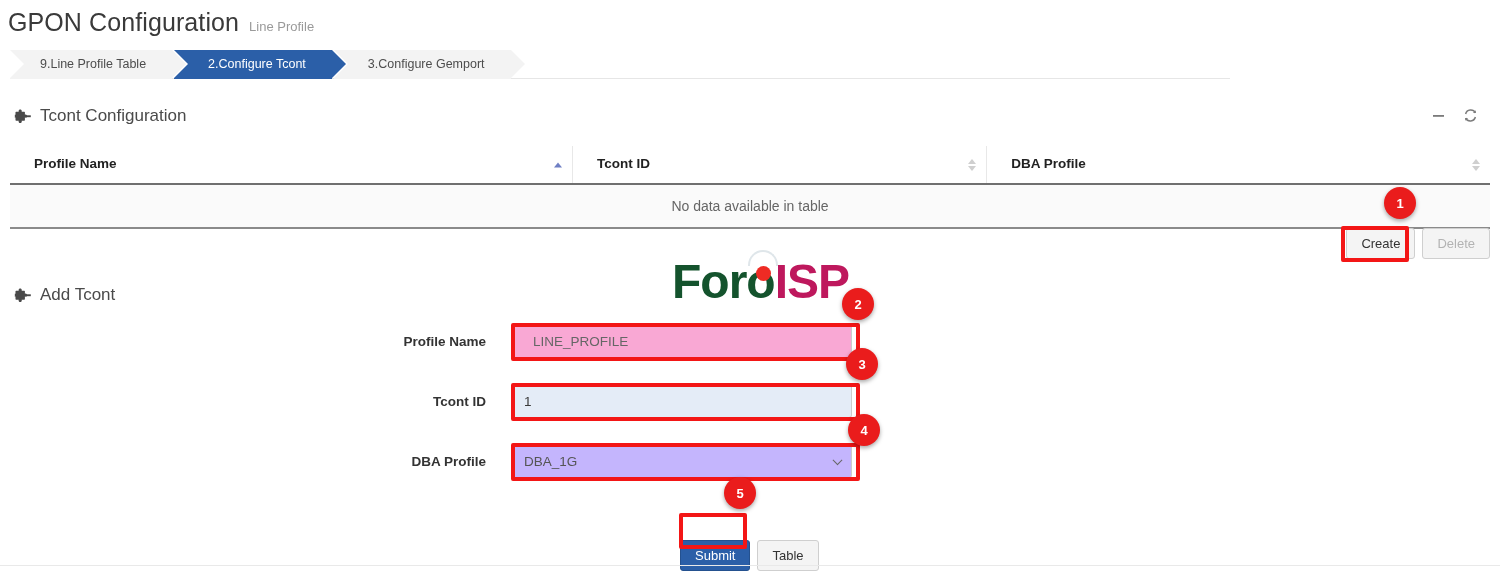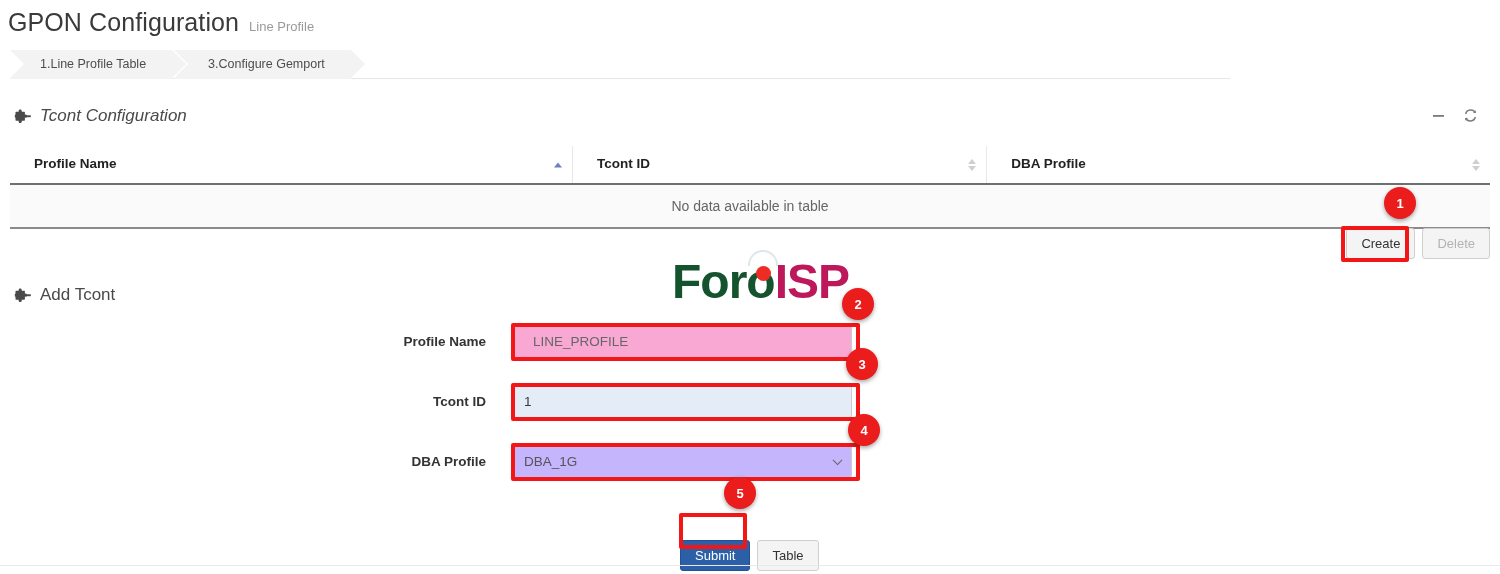--- a/index.html
+++ b/index.html
@@ -287,28 +287,31 @@
 
 <div id="page">
 
   <div class="page-head">
     <span class="page-title">GPON Configuration</span>
     <span class="page-sub">Line Profile</span>
   </div>
 
   <div class="wizard">
     <div class="step first">
-      <span>1.Line Profile Table</span>
+      <span>9.Line Profile Table</span>
+    </div>
+    <div class="step active">
+      <span>2.Configure Tcont</span>
     </div>
     <div class="step">
       <span>3.Configure Gemport</span>
     </div>
   </div>
 
-  <div class="panel-head" style="left:14px; top:106px;font-style:italic;">
+  <div class="panel-head" style="left:14px; top:106px;">
     <span class="puzzle-icon">
       <svg width="17" height="15" viewBox="0 0 17 15" xmlns="http://www.w3.org/2000/svg">
         <path fill="#4a4a4a" d="M6.2 0.4c-0.9 0-1.6 0.7-1.6 1.6 0 0.2 0.05 0.45 0.13 0.66H2.1c-0.35 0-0.6 0.26-0.6 0.6v2.6c-0.22-0.08-0.45-0.12-0.68-0.12v2.9c0.23 0 0.46-0.04 0.68-0.12v2.6c0 0.34 0.25 0.6 0.6 0.6h2.63c-0.08 0.2-0.13 0.44-0.13 0.66 0 0.88 0.72 1.6 1.6 1.6s1.6-0.72 1.6-1.6c0-0.22-0.05-0.46-0.13-0.66h2.63c0.34 0 0.6-0.26 0.6-0.6V8.62c0.22 0.08 0.45 0.12 0.68 0.12 0.88 0 1.6-0.72 1.6-1.6s-0.72-1.6-1.6-1.6c-0.23 0-0.46 0.04-0.68 0.12V3.26c0-0.34-0.26-0.6-0.6-0.6H7.67c0.08-0.21 0.13-0.46 0.13-0.66 0-0.9-0.72-1.6-1.6-1.6z"></path>
         <rect fill="#4a4a4a" x="12.7" y="6.3" width="4.1" height="1.9"></rect>
       </svg>
     </span>
     <span class="panel-title">Tcont Configuration</span>
   </div>
   <div class="panel-tools" style="right:22px; top:108px;">
     <button class="tool-btn" title="minimize">

